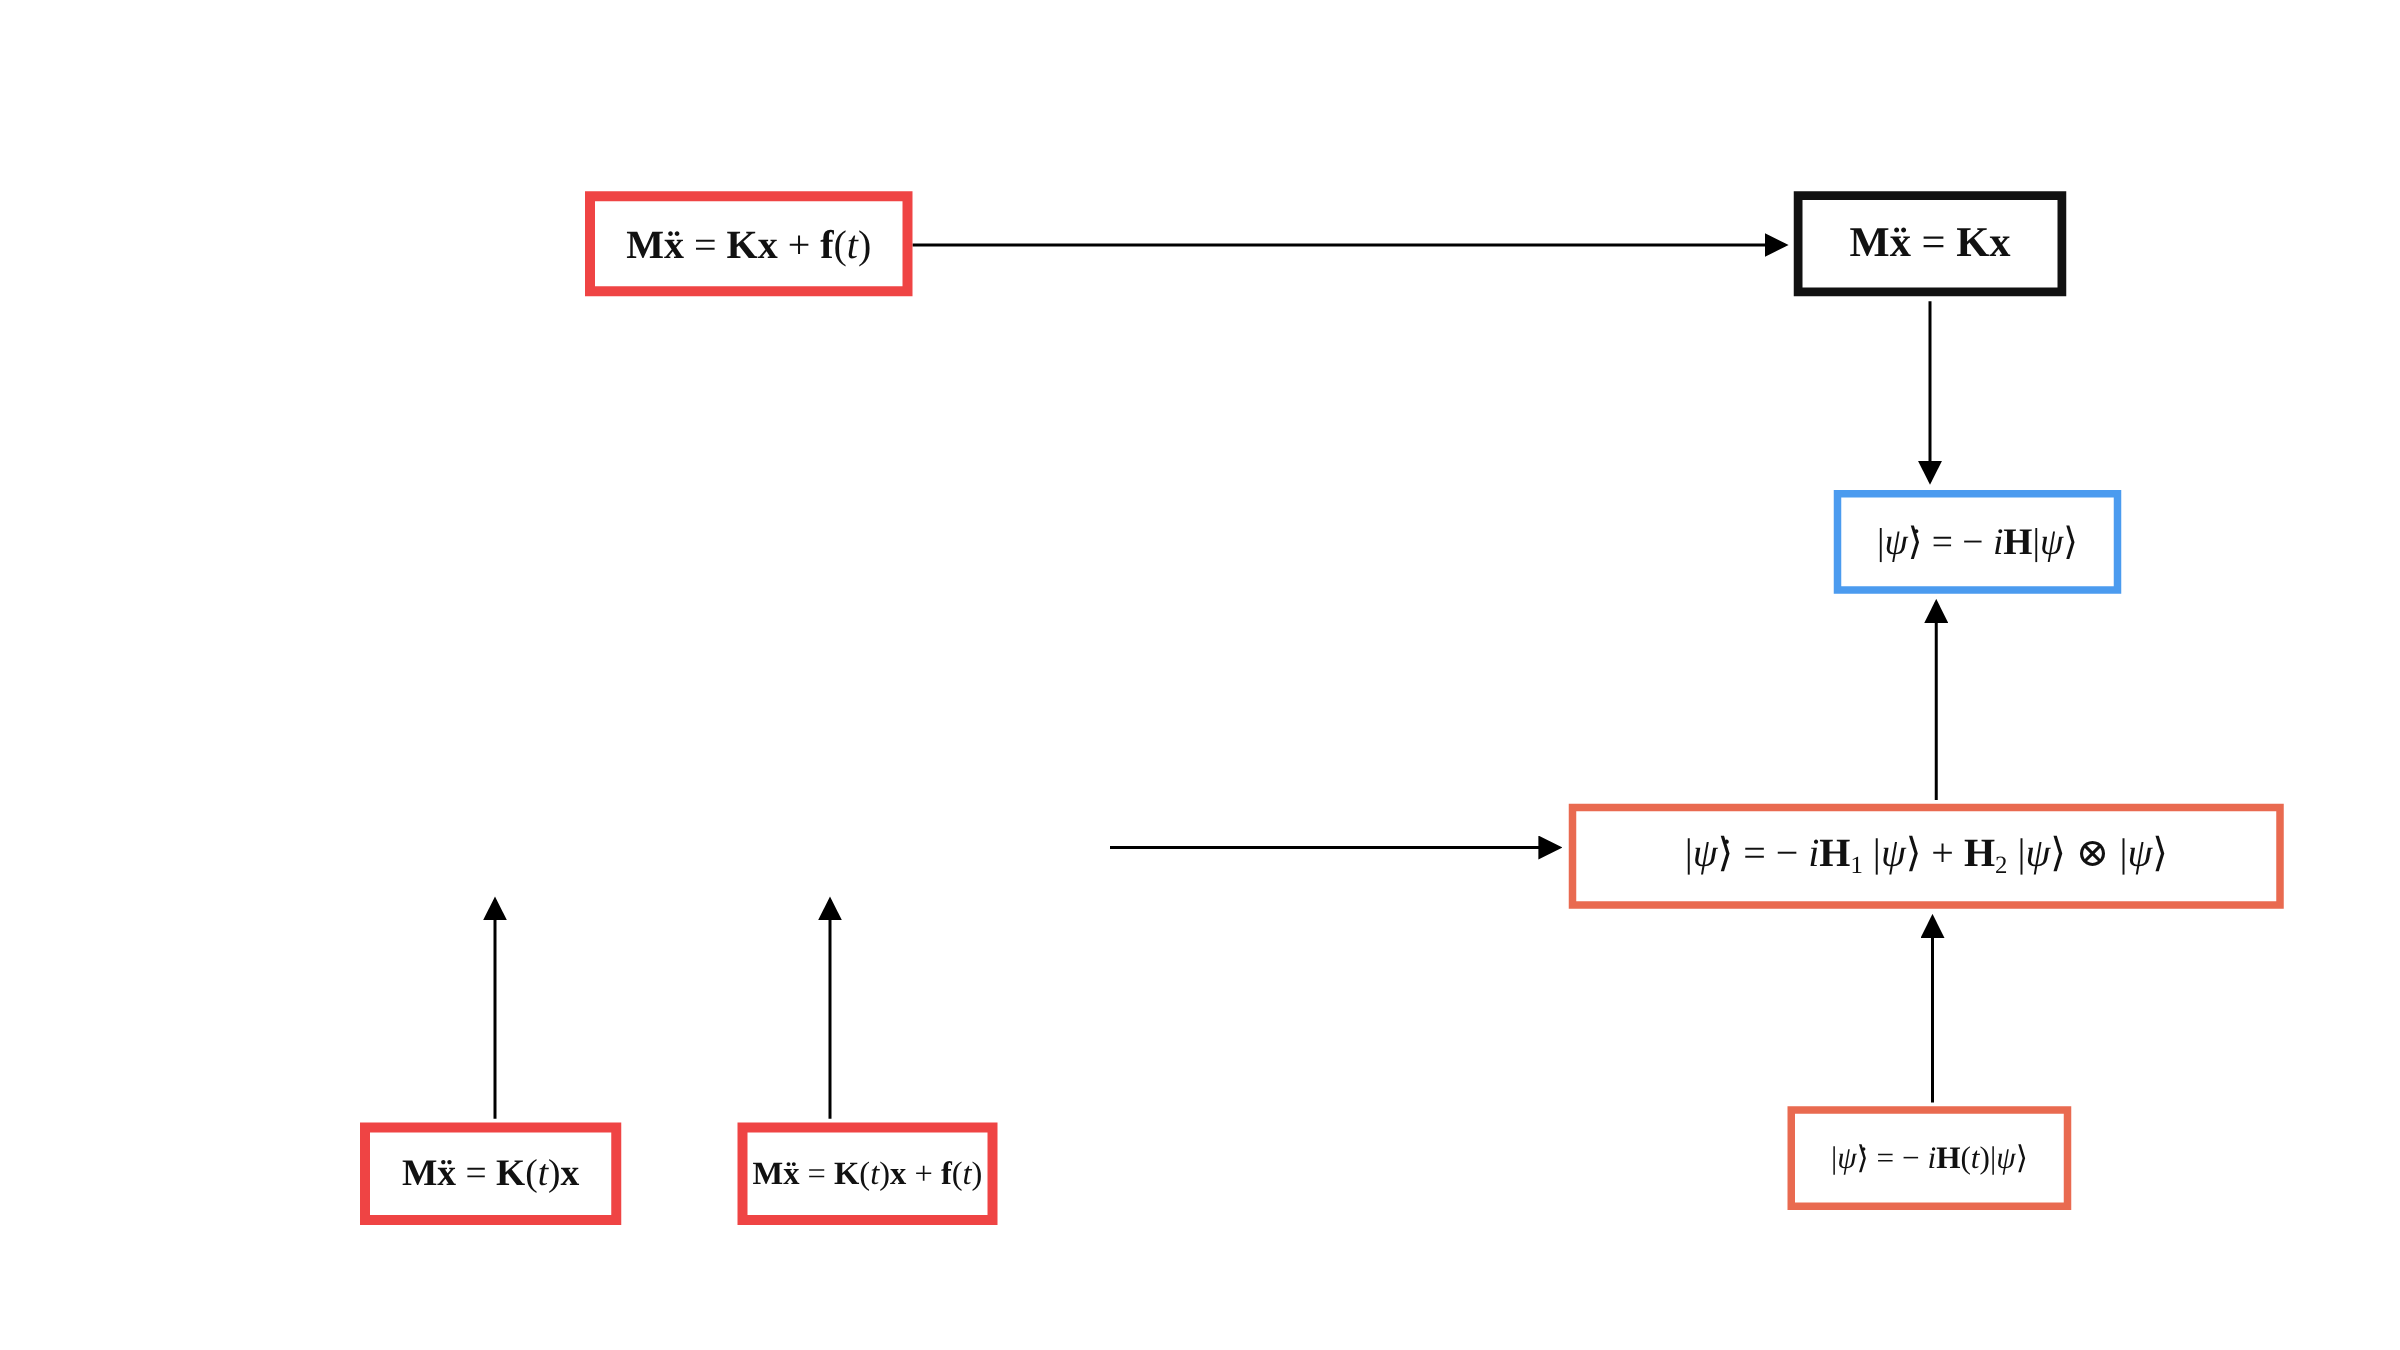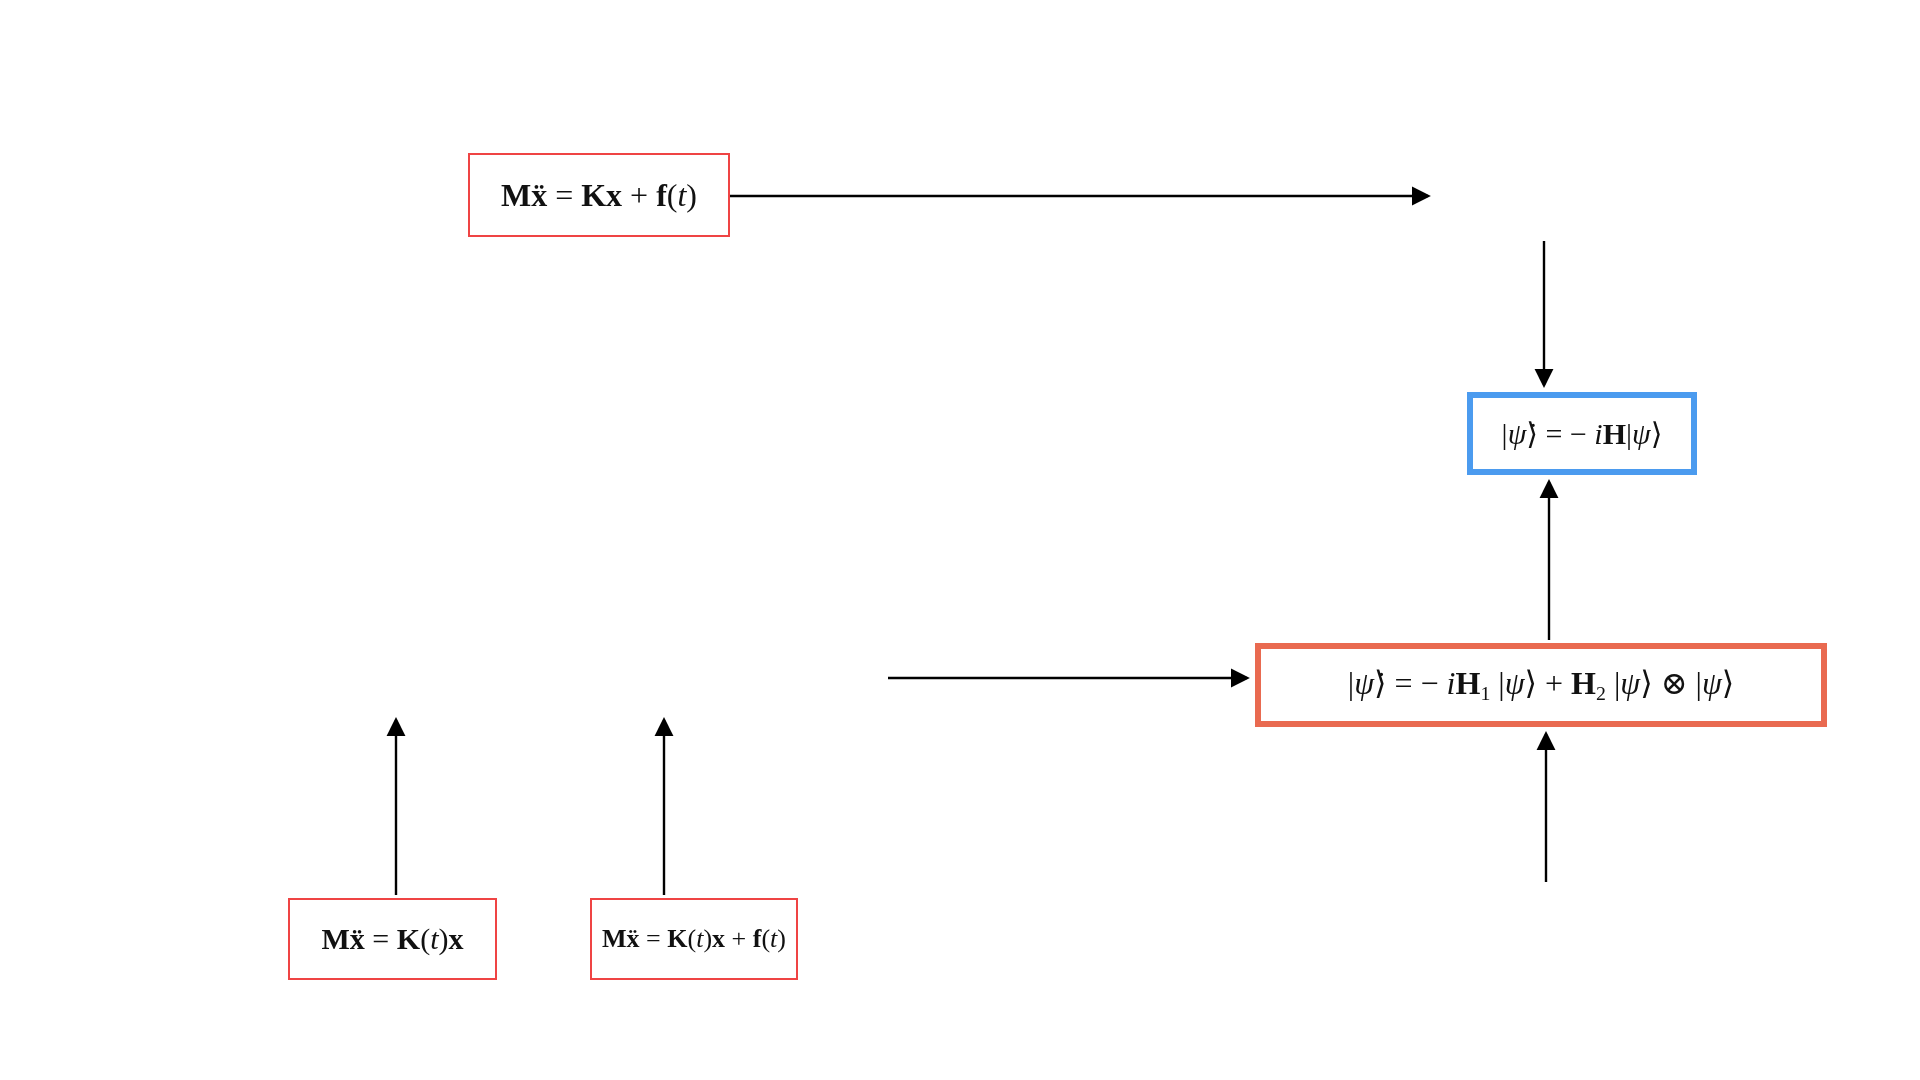--- a/index.html
+++ b/index.html
@@ -21,21 +21,21 @@
     white-space:nowrap;
     font-weight:normal;
   }
   .eq{line-height:1;}
   .tk-b{font-weight:bold;font-style:normal;}
   .tk-r{font-weight:normal;font-style:normal;}
   .tk-i{font-style:italic;font-weight:normal;}
   .tk-sub{font-size:0.62em;vertical-align:-0.28em;font-weight:normal;font-style:normal;}
 
   
-  .b-salmon{border:2px solid #ef4444;}
+  .b-salmon{border:8px solid #ef4444;}
   .b-red{border:6px solid #E96A50;}
   .b-blue{border:6px solid #4B9BEF;margin-left:32px;}
   .b-black{border:7px solid #111111;}
 
   #box1{left:468px;top:153px;width:262px;height:84px;font-size:32px;}
   #box2{left:1435px;top:153px;width:218px;height:84px;font-size:34px;}
   #box3{left:1435px;top:392px;width:230px;height:83px;font-size:30px;}
   #box4{left:303px;top:633px;width:582px;height:80px;font-size:33px;}
   #box5{left:1255px;top:643px;width:572px;height:84px;font-size:32px;}
   #box6{left:288px;top:898px;width:209px;height:82px;font-size:30px;justify-content:center;}
@@ -61,32 +61,38 @@
       <line x1="1549" y1="640" x2="1549" y2="482" stroke="#000000" stroke-width="2.4" marker-end="url(#ah)"></line>
       <line x1="396" y1="895" x2="396" y2="720" stroke="#000000" stroke-width="2.4" marker-end="url(#ah)"></line>
       <line x1="664" y1="895" x2="664" y2="720" stroke="#000000" stroke-width="2.4" marker-end="url(#ah)"></line>
       <line x1="1546" y1="882" x2="1546" y2="734" stroke="#000000" stroke-width="2.4" marker-end="url(#ah)"></line>
     </svg>
 
   <div id="box1" class="box b-salmon">
     <span class="eq"><span class="tk-b">Mẍ</span><span class="tk-r"> = </span><span class="tk-b">Kx</span><span class="tk-r"> + </span><span class="tk-b">f</span><span class="tk-r">(</span><span class="tk-i">t</span><span class="tk-r">)</span></span>
   </div>
 
+  <div id="box2" class="box b-black">
+    <span class="eq"><span class="tk-b">Mẍ</span><span class="tk-r"> = </span><span class="tk-b">Kx</span></span>
+  </div>
 
   <div id="box3" class="box b-blue">
     <span class="eq"><span class="tk-r">|</span><span class="tk-i">ψ̇</span><span class="tk-r">⟩ = − </span><span class="tk-i">i</span><span class="tk-b">H</span><span class="tk-r">|</span><span class="tk-i">ψ</span><span class="tk-r">⟩</span></span>
   </div>
 
 
   <div id="box5" class="box b-red">
     <span class="eq"><span class="tk-r">|</span><span class="tk-i">ψ̇</span><span class="tk-r">⟩ = − </span><span class="tk-i">i</span><span class="tk-b">H</span><span class="tk-sub">1</span><span class="tk-r"> |</span><span class="tk-i">ψ</span><span class="tk-r">⟩ + </span><span class="tk-b">H</span><span class="tk-sub">2</span><span class="tk-r"> |</span><span class="tk-i">ψ</span><span class="tk-r">⟩ ⊗ |</span><span class="tk-i">ψ</span><span class="tk-r">⟩</span></span>
   </div>
 
   <div id="box6" class="box b-salmon">
     <span class="eq"><span class="tk-b">Mẍ</span><span class="tk-r"> = </span><span class="tk-b">K</span><span class="tk-r">(</span><span class="tk-i">t</span><span class="tk-r">)</span><span class="tk-b">x</span></span>
   </div>
 
   <div id="box7" class="box b-salmon">
     <span class="eq"><span class="tk-b">Mẍ</span><span class="tk-r"> = </span><span class="tk-b">K</span><span class="tk-r">(</span><span class="tk-i">t</span><span class="tk-r">)</span><span class="tk-b">x</span><span class="tk-r"> + </span><span class="tk-b">f</span><span class="tk-r">(</span><span class="tk-i">t</span><span class="tk-r">)</span></span>
   </div>
 
+  <div id="box8" class="box b-red">
+    <span class="eq"><span class="tk-r">|</span><span class="tk-i">ψ̇</span><span class="tk-r">⟩ = − </span><span class="tk-i">i</span><span class="tk-b">H</span><span class="tk-r">(</span><span class="tk-i">t</span><span class="tk-r">)|</span><span class="tk-i">ψ</span><span class="tk-r">⟩</span></span>
+  </div>
 
 </div>
 
 </body></html>

